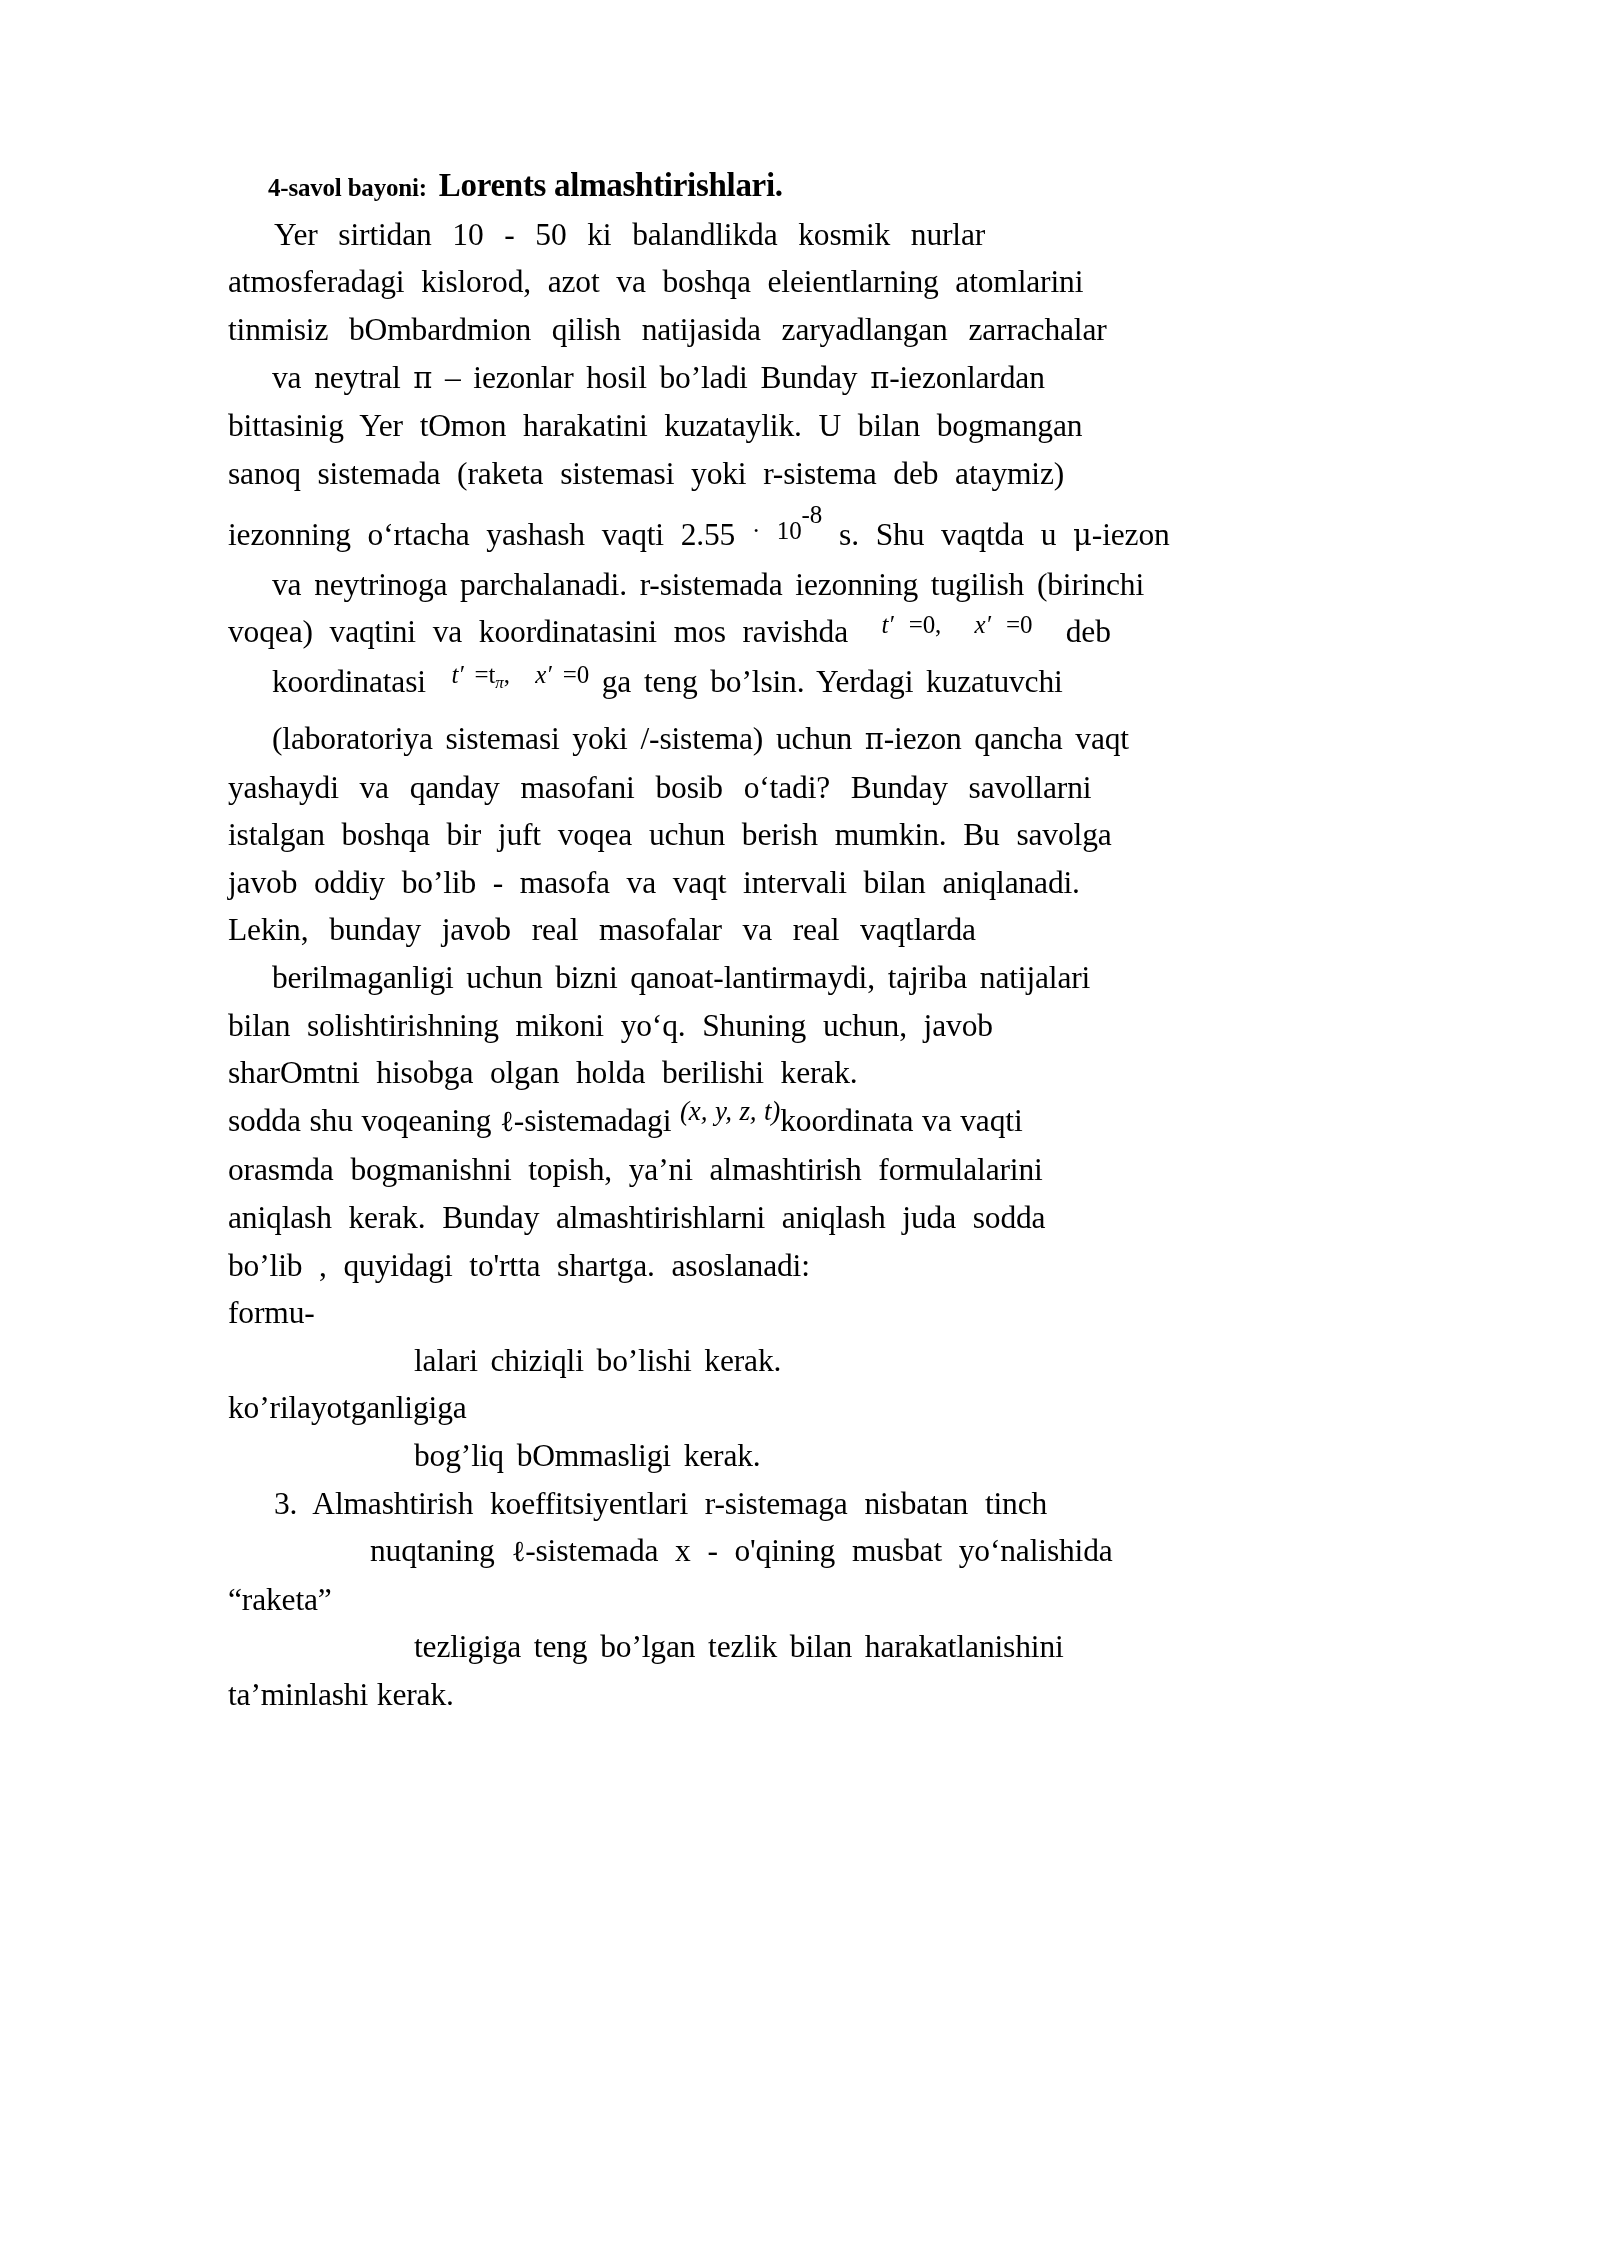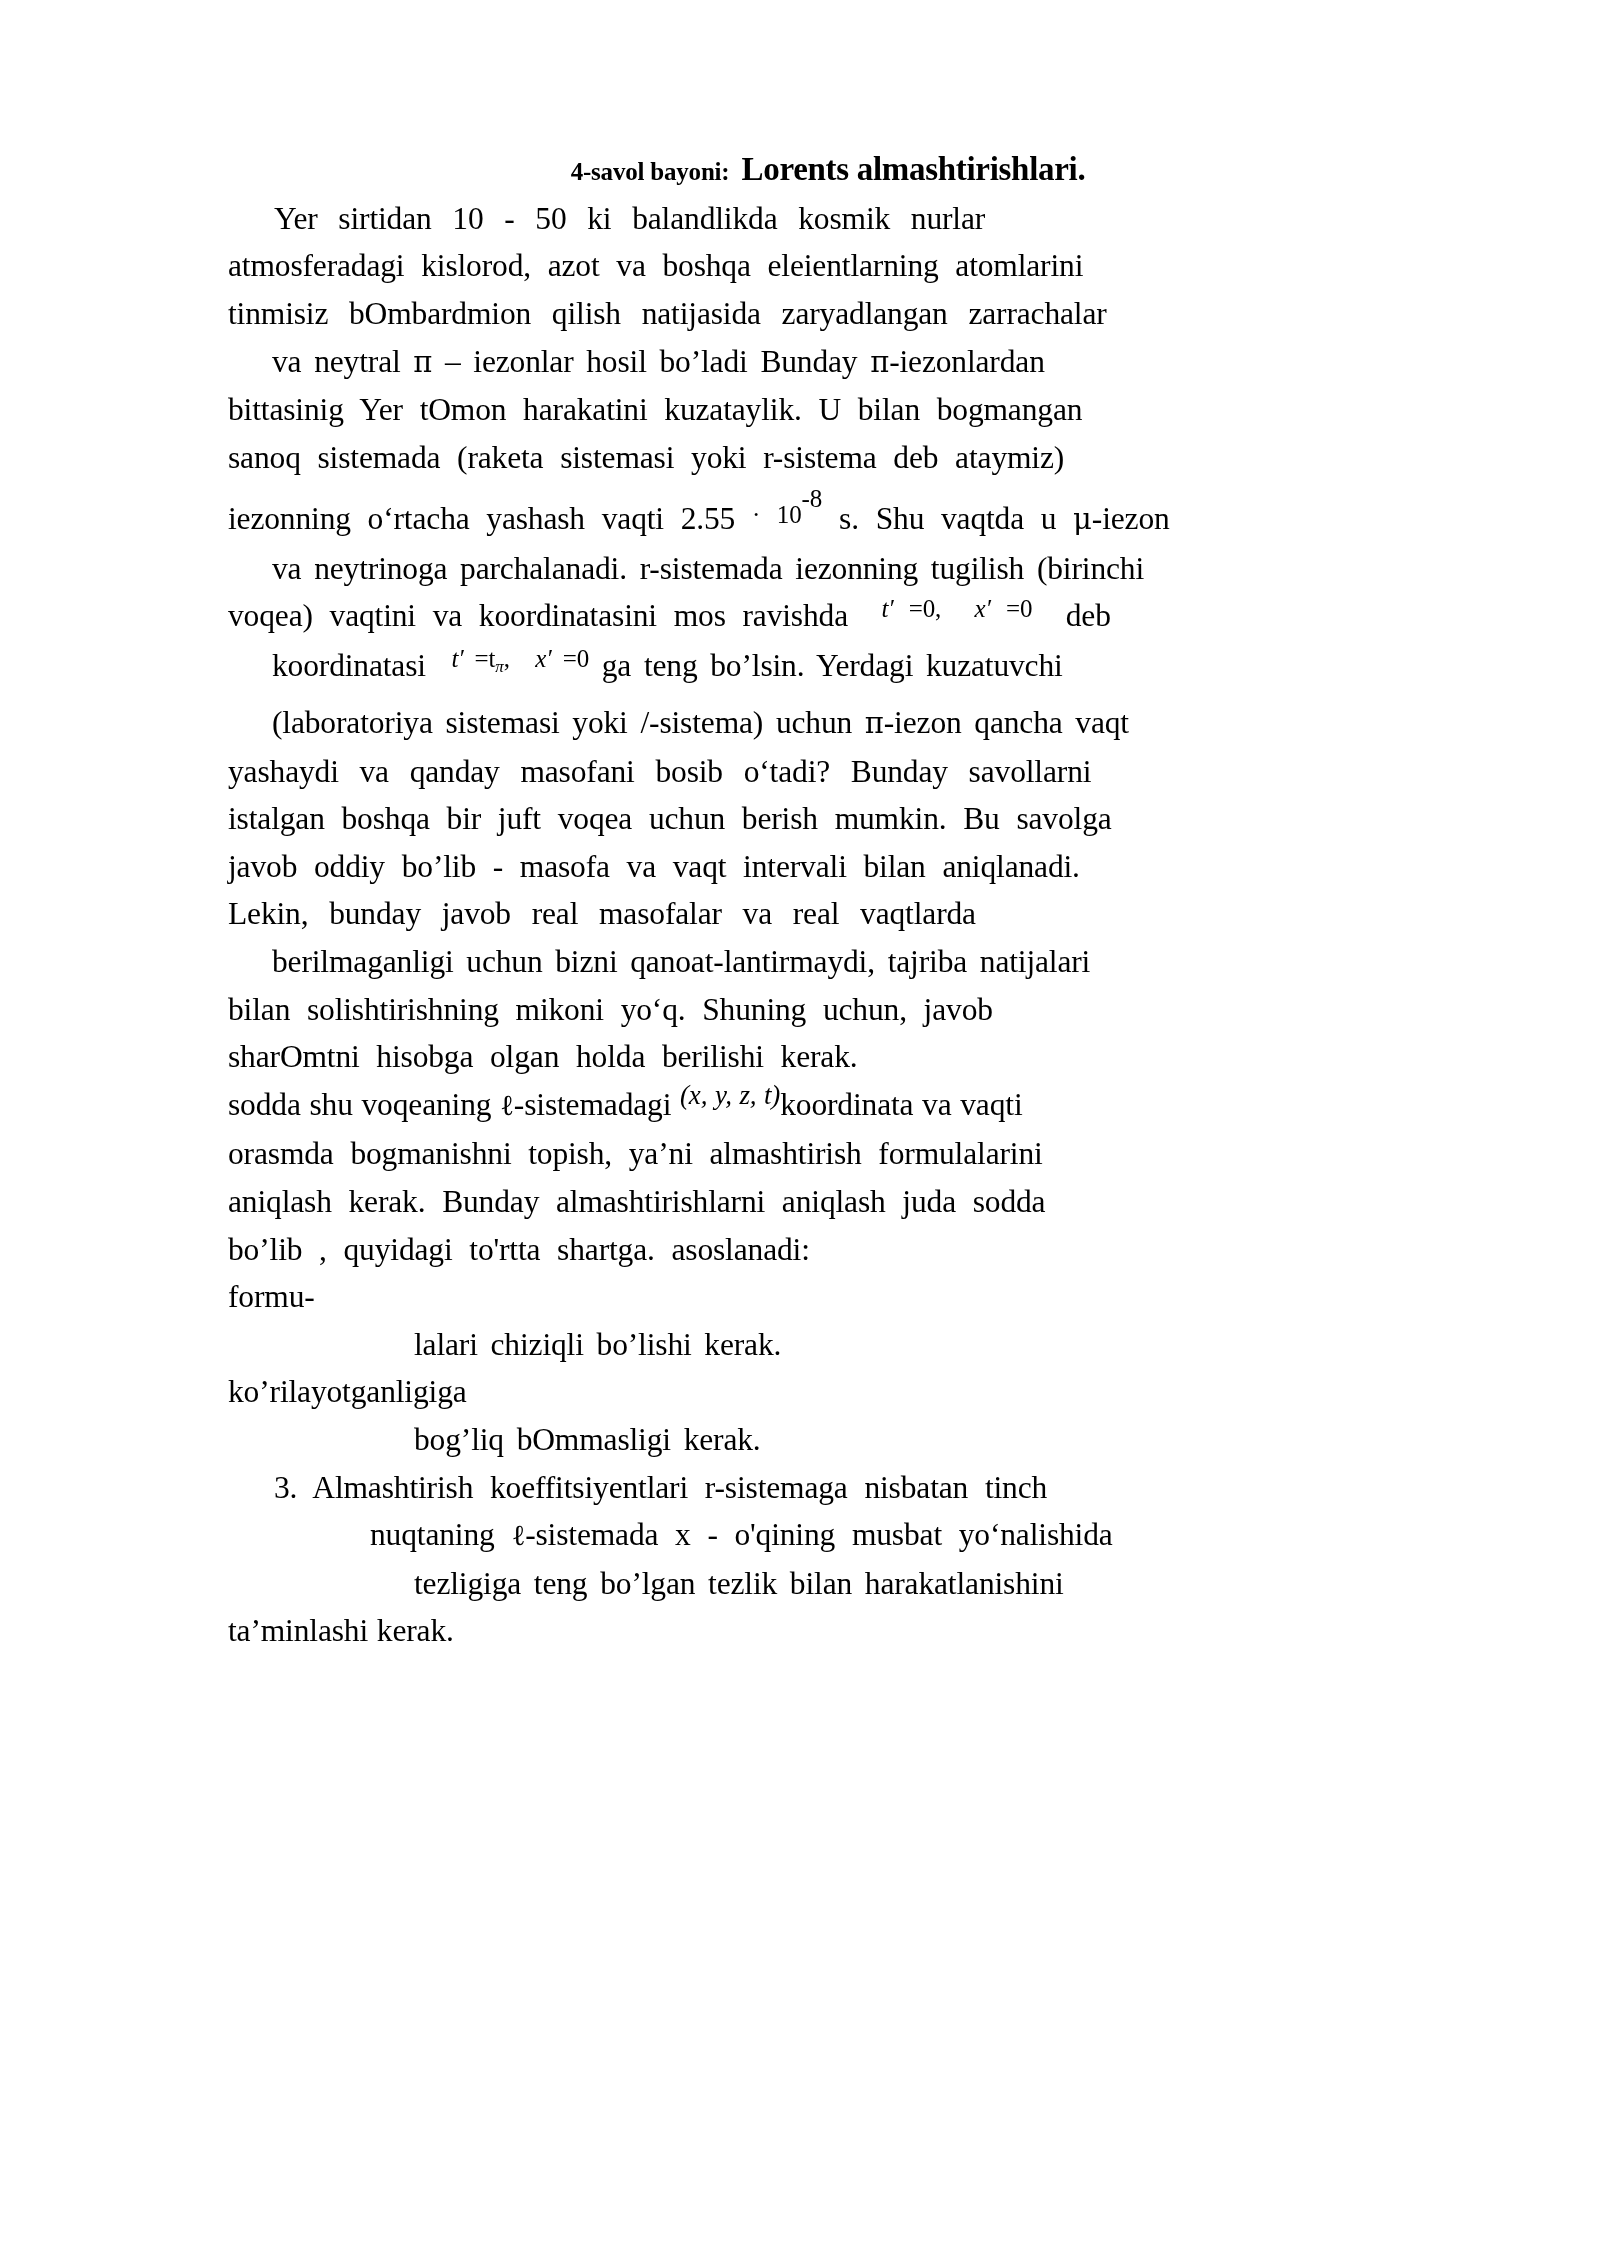--- a/index.html
+++ b/index.html
@@ -23,22 +23,22 @@
   }
   .content {
     position: absolute;
     left: 228px;
     top: 148px;
     width: 1160px;
   }
 
   
   .heading {
-    text-align: center;
-    margin: 0 0 4px 0;
+    text-align: left;
+    margin: 16px 0 4px 0;
     line-height: 1.30;
     padding-left: 40px;
   }
   .heading .lead {
     font-weight: bold;
     font-size: 25px;
     letter-spacing: -0.2px;
   }
   .heading .title {
     font-weight: bold;
@@ -201,20 +201,23 @@
     <div class="line ind-deep ws1">
       <span>bog’liq bOmmasligi kerak.</span>
     </div>
 
     <div class="line ind-item ws2">
       <span>3. Almashtirish koeffitsiyentlari r-sistemaga nisbatan tinch</span>
     </div>
     <div class="line ind-deep ws2">
       <span>nuqtaning</span><span>&nbsp;</span><span class="script-l">ℓ</span><span>-sistemada x - o'qining musbat yo‘nalishida</span>
     </div>
+    <div class="line ws0">
+      <span>“raketa”</span>
+    </div>
     <div class="line ind-deep ws1">
       <span>tezligiga teng bo’lgan tezlik bilan harakatlanishini</span>
     </div>
     <div class="line ws0">
       <span>ta’minlashi kerak.</span>
     </div>
 
   </div>
 </div>
 

